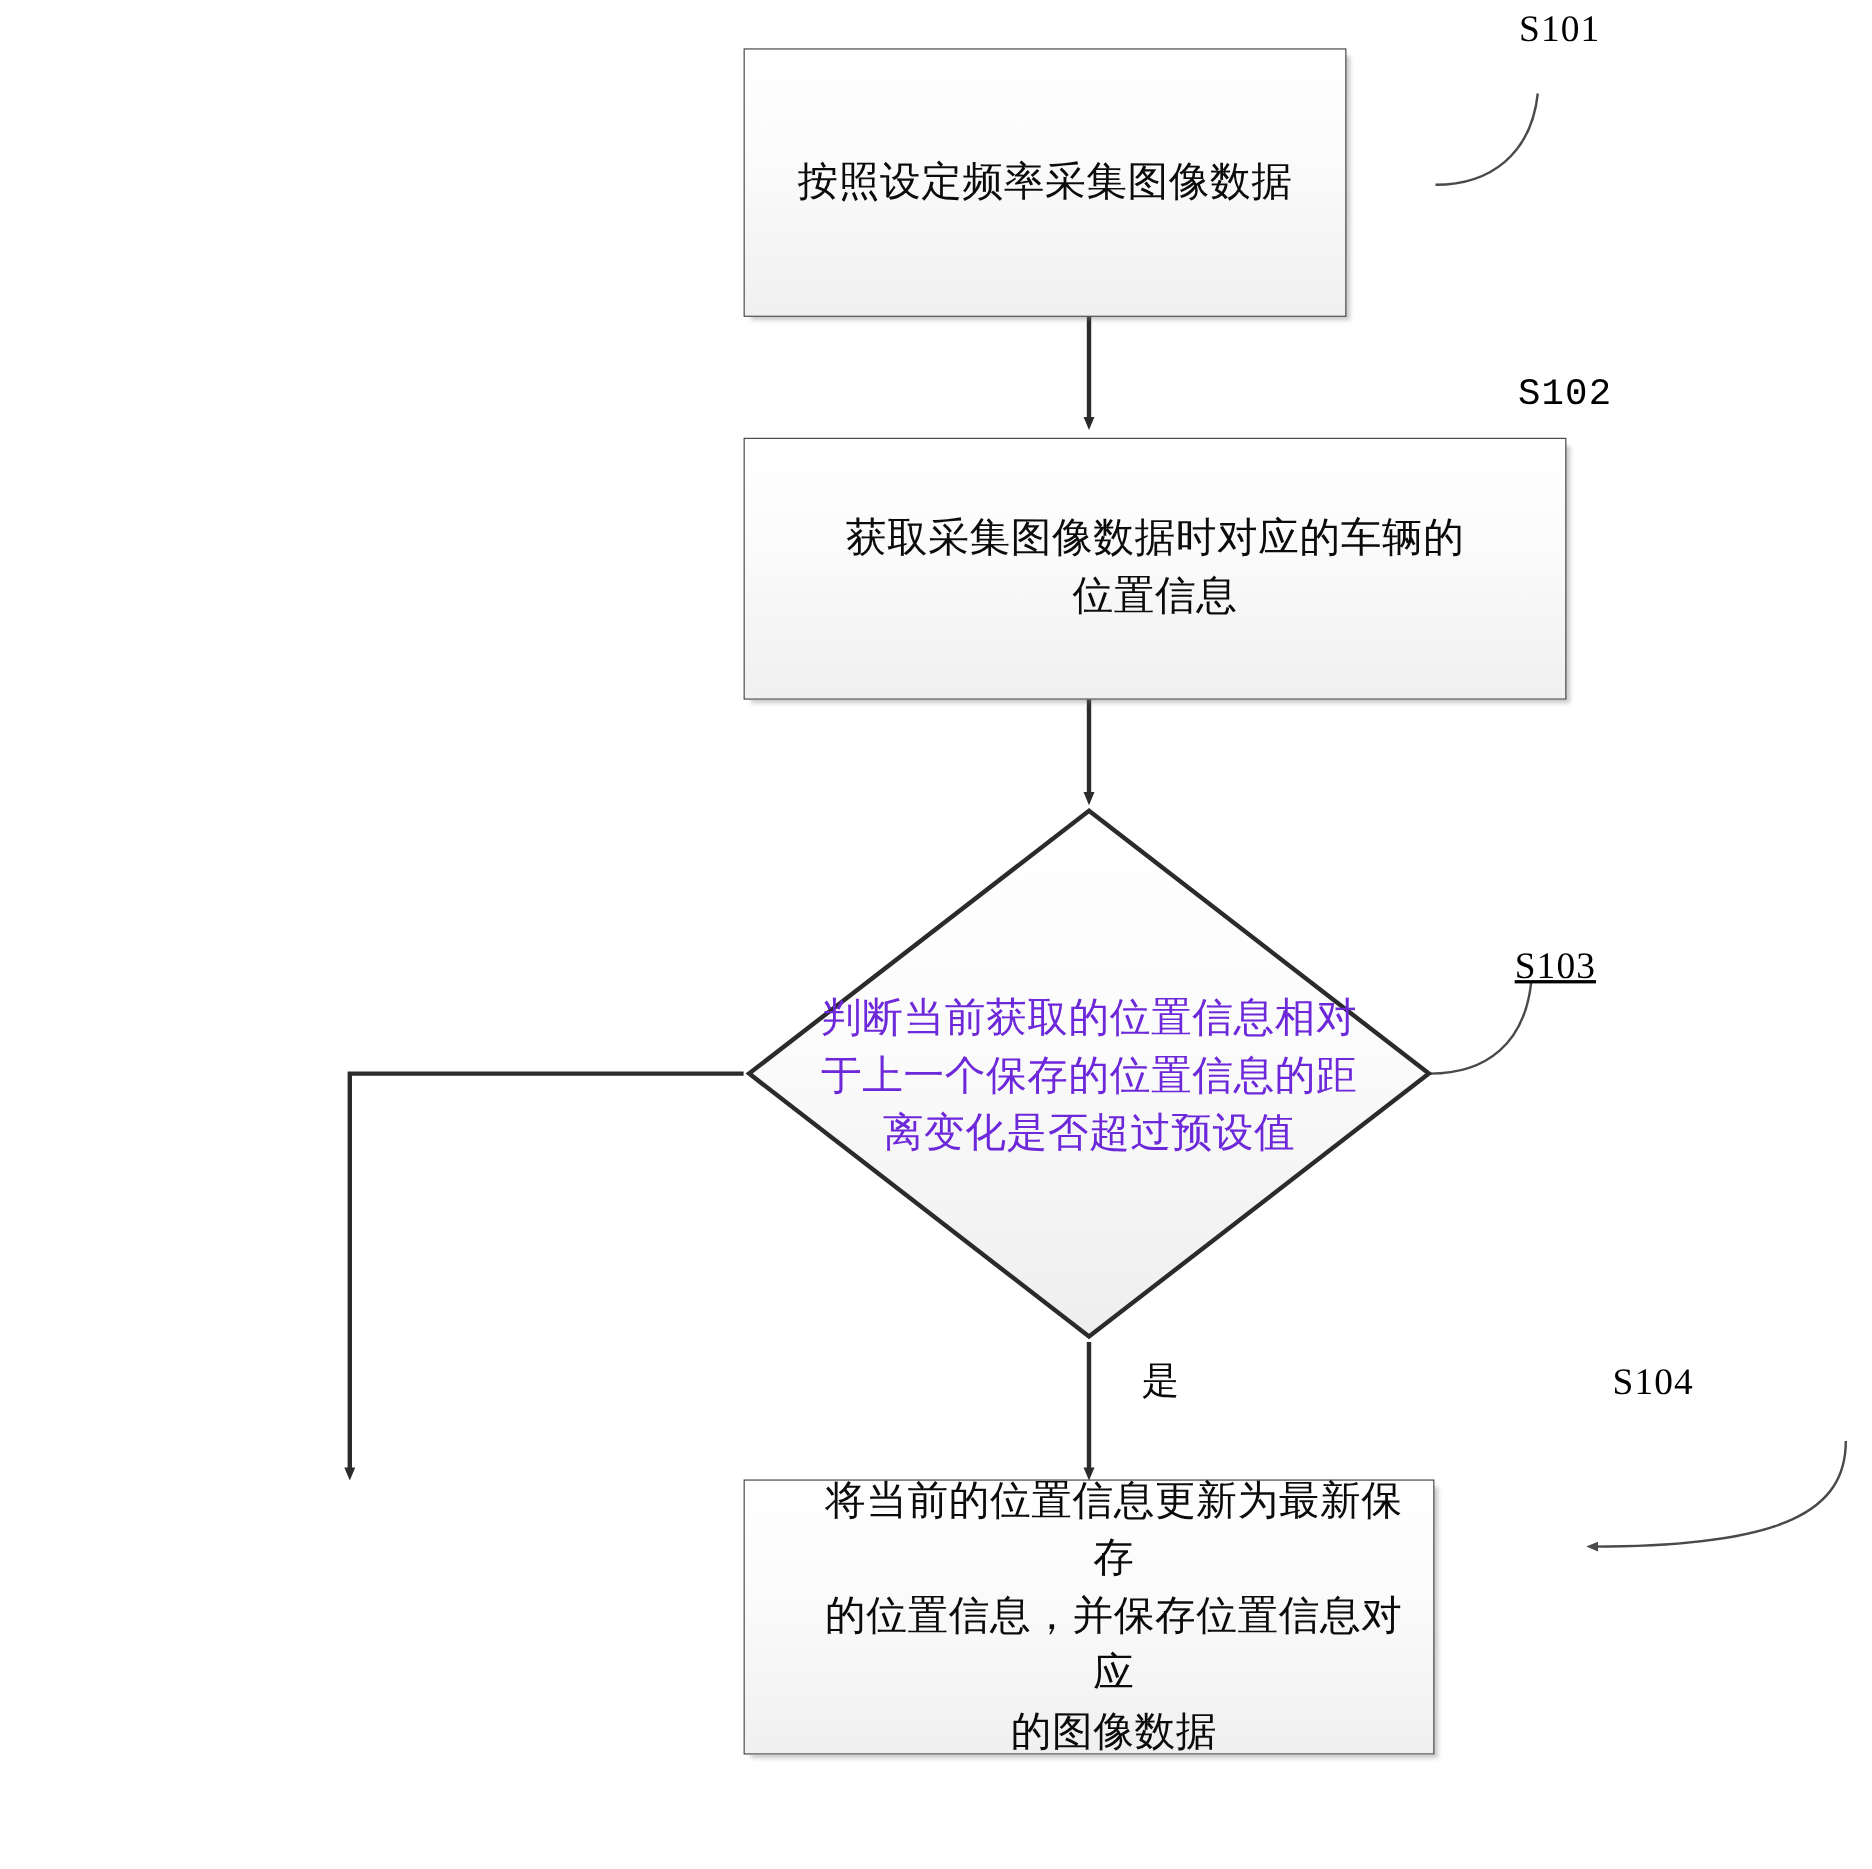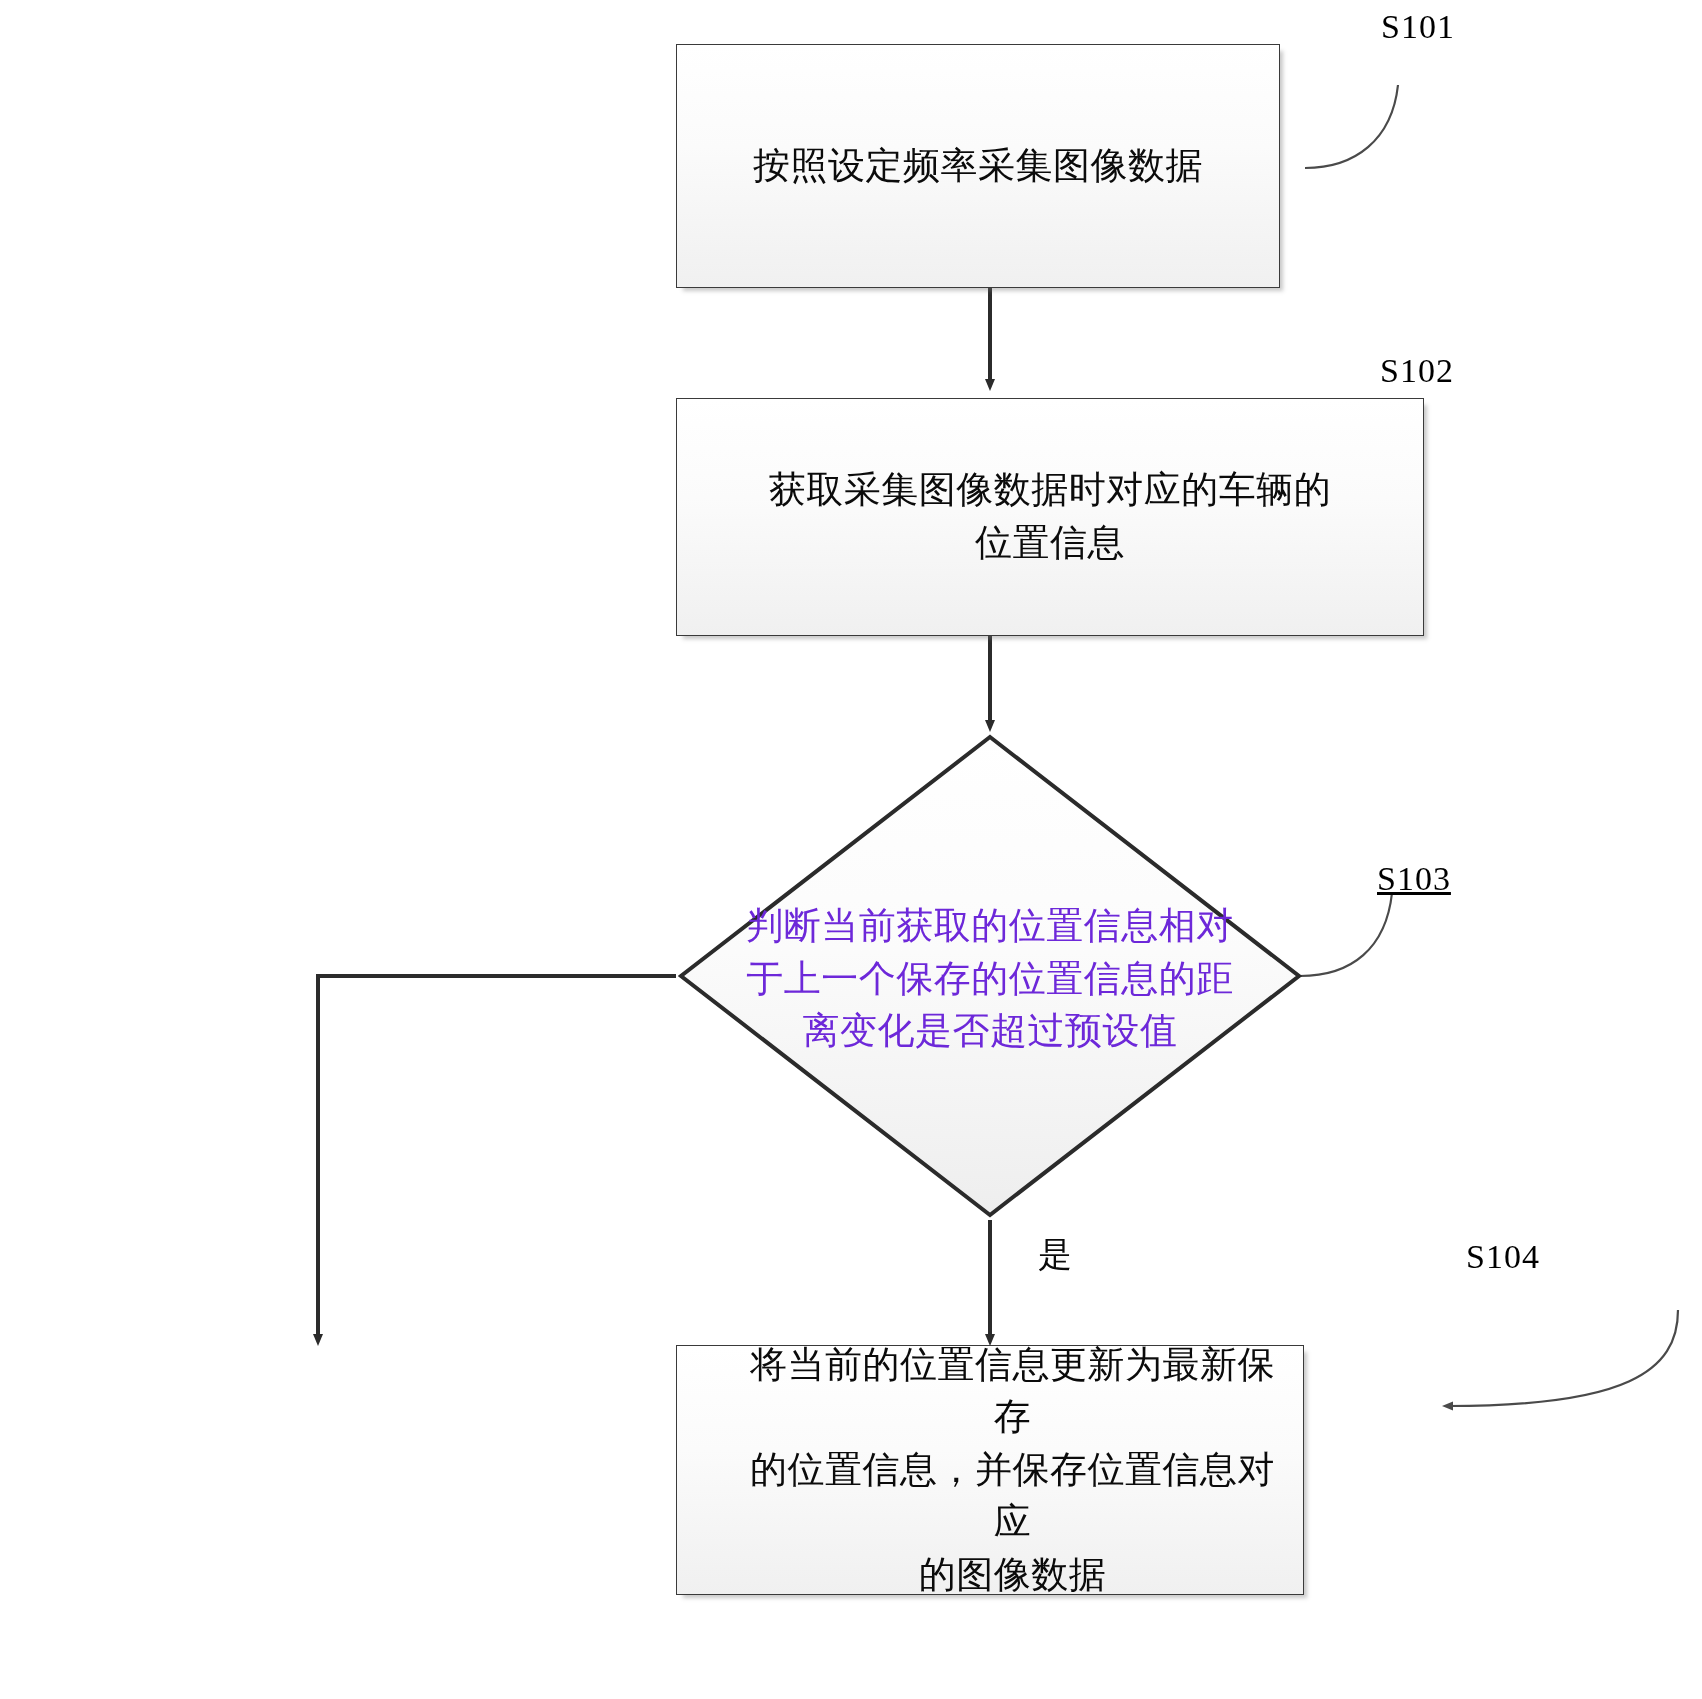--- a/index.html
+++ b/index.html
@@ -115,30 +115,30 @@
 
     <path d="M1305,168 C1355,168 1392,140 1398,85" fill="none" stroke="#4a4a4a" stroke-width="2.2"></path>
 
     <path d="M1303,520 C1355,520 1390,492 1396,437" fill="none" stroke="#4a4a4a" stroke-width="2.2"></path>
 
     <path d="M1300,976 C1352,976 1386,948 1392,893" fill="none" stroke="#4a4a4a" stroke-width="2.2"></path>
 
     <path d="M1678,1310 C1678,1372 1625,1406 1448,1406" fill="none" stroke="#4a4a4a" stroke-width="2.2" marker-end="url(#arrowLead)"></path>
   </svg>
 
-  <div class="node proc" style="left:676px; top:44px; width:604px; height:244px;align-items:center;">
+  <div class="node proc" style="left:676px; top:44px; width:548px; height:244px;align-items:center;">
     <span class="txt">按照设定频率采集图像数据</span>
   </div>
   <div class="step-label" style="left:1381px; top:8px;">S101</div>
 
   <div class="node proc" style="left:676px; top:398px; width:748px; height:238px;">
     <span class="txt">获取采集图像数据时对应的车辆的
 位置信息</span>
   </div>
-  <div class="step-label" style="left:1380px; top:352px;">S102</div>
+  <div class="step-label" style="left:1380px; top:340px;font-family:Liberation Mono, monospace;">S102</div>
 
   <div class="decision-wrap" style="left:676px; top:732px; width:628px; height:488px;">
     <svg class="decision-shape" width="628" height="488" viewBox="0 0 628 488" xmlns="http://www.w3.org/2000/svg">
       <defs>
         <linearGradient id="dgrad" x1="0" y1="0" x2="0" y2="1">
           <stop offset="0%" stop-color="#ffffff"></stop>
           <stop offset="45%" stop-color="#fbfbfb"></stop>
           <stop offset="100%" stop-color="#eeeeee"></stop>
         </linearGradient>
       </defs>

